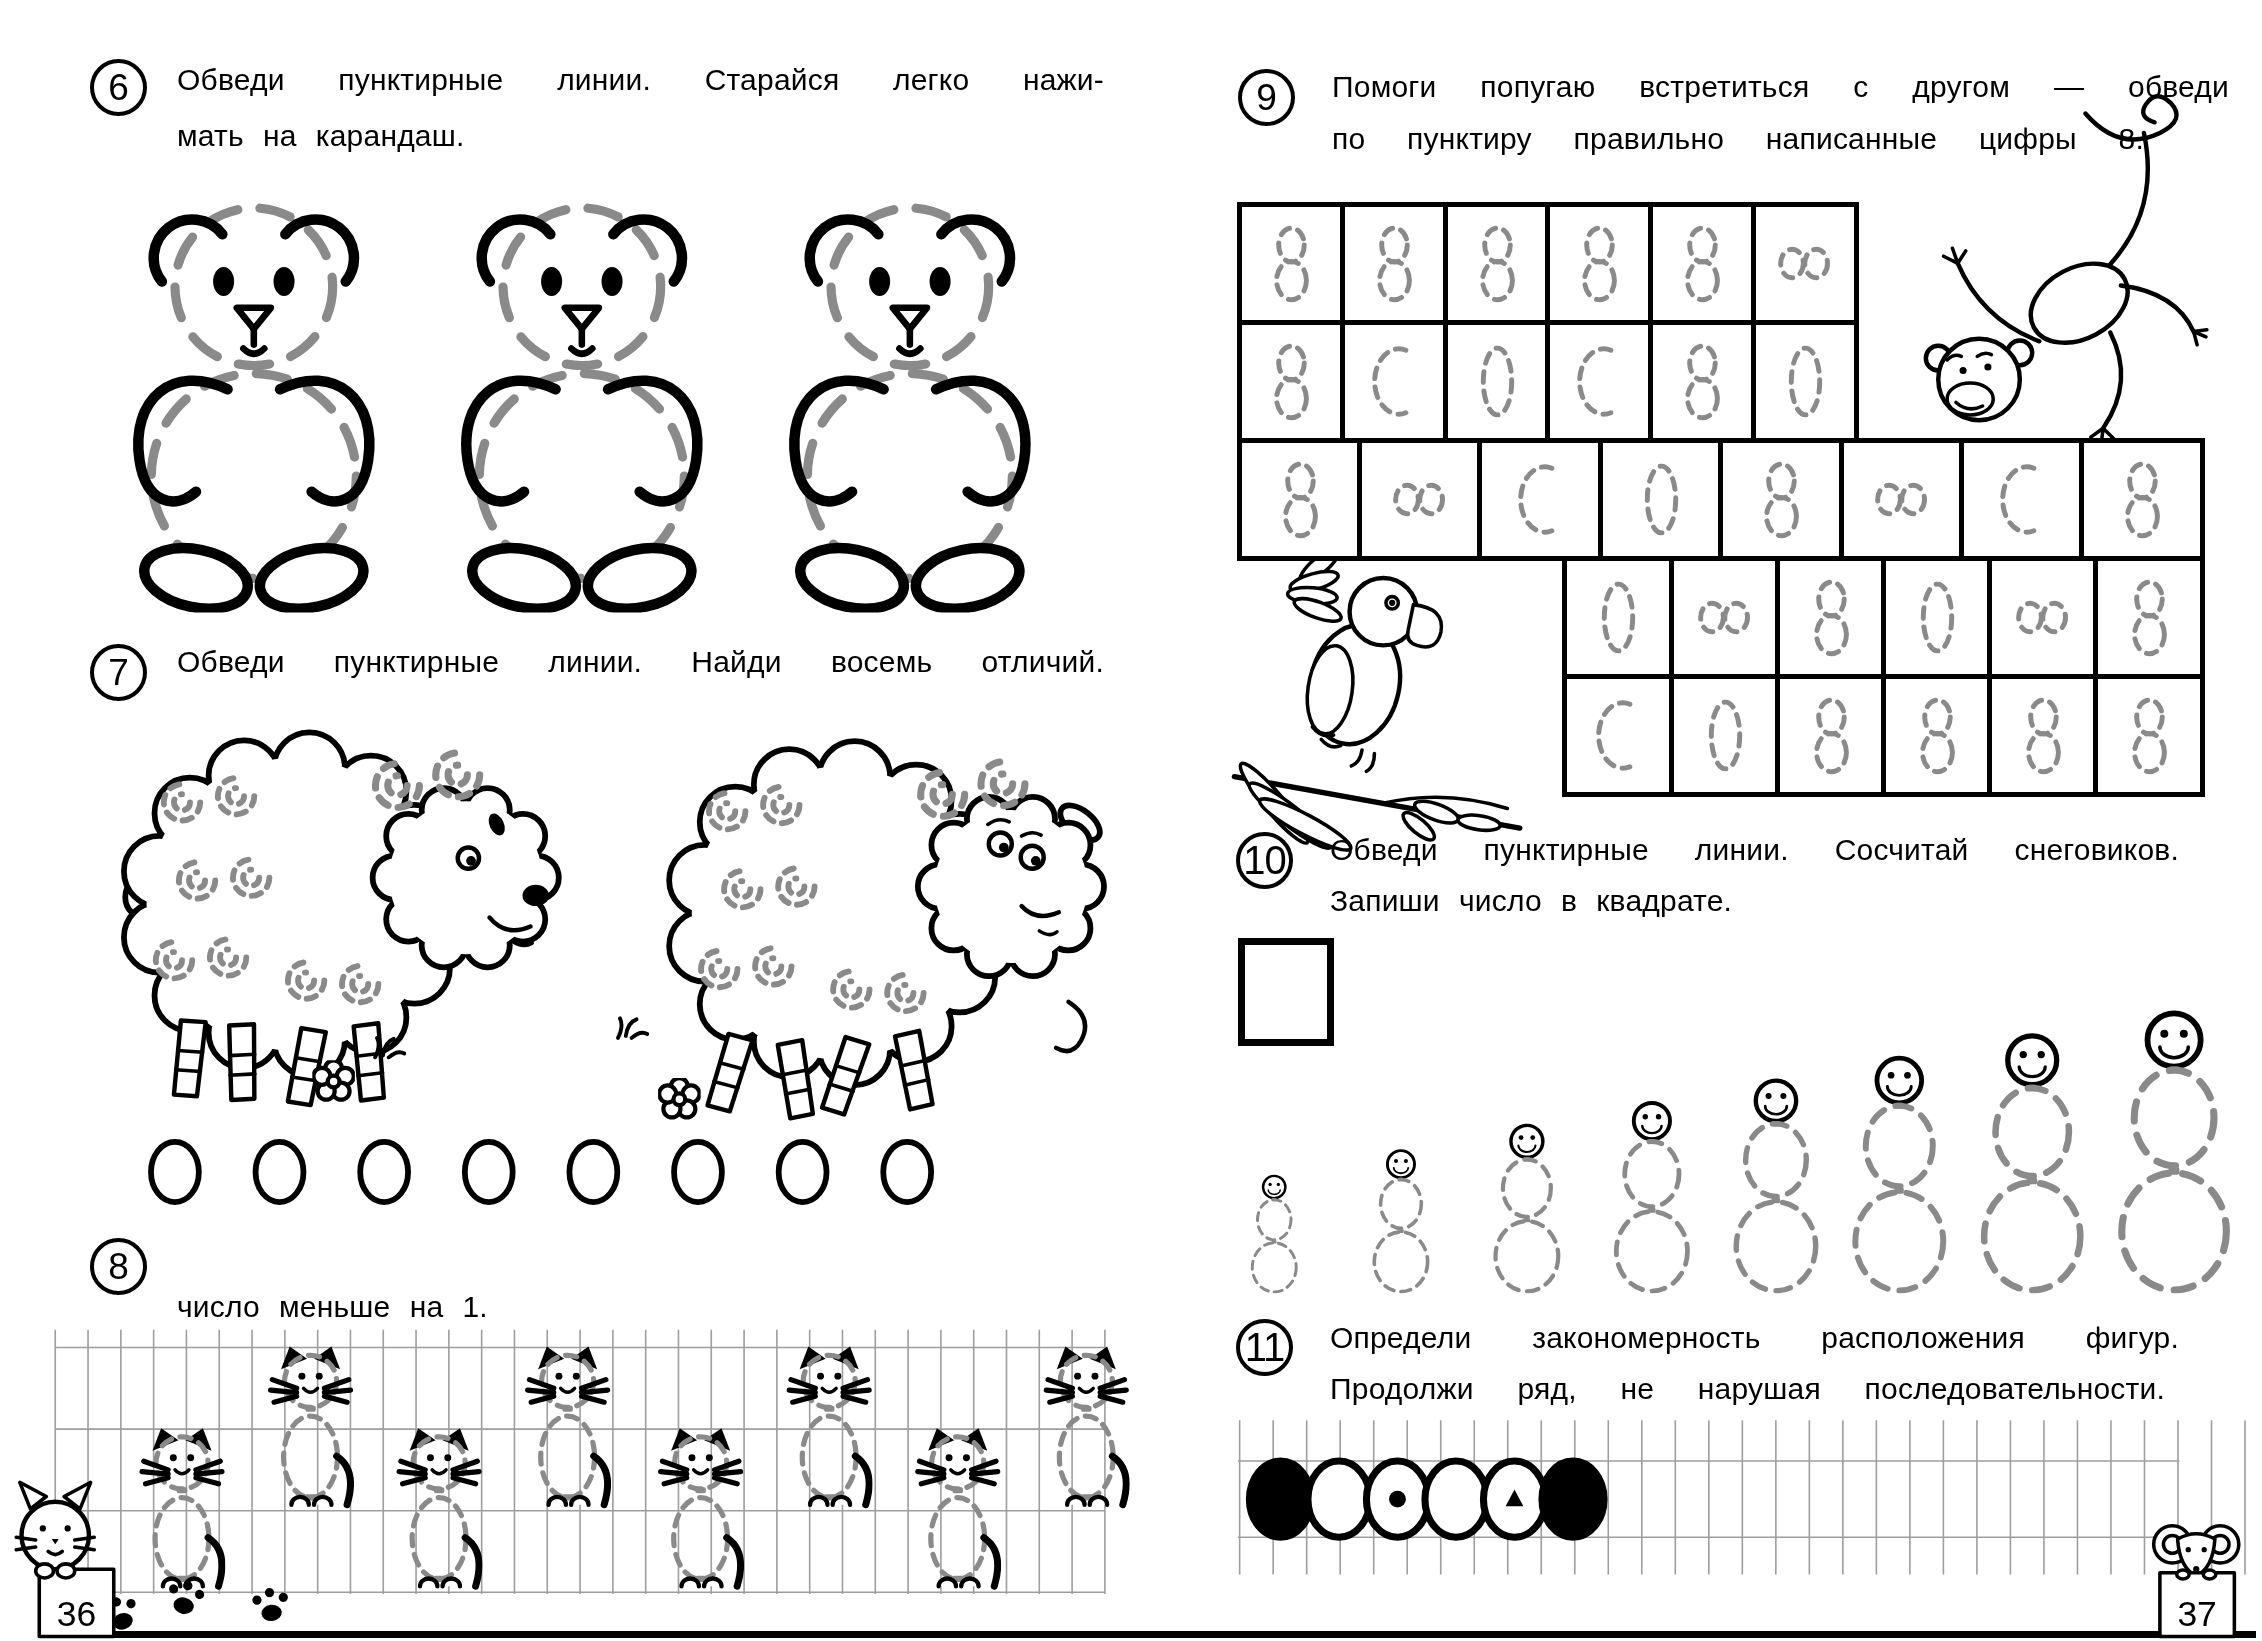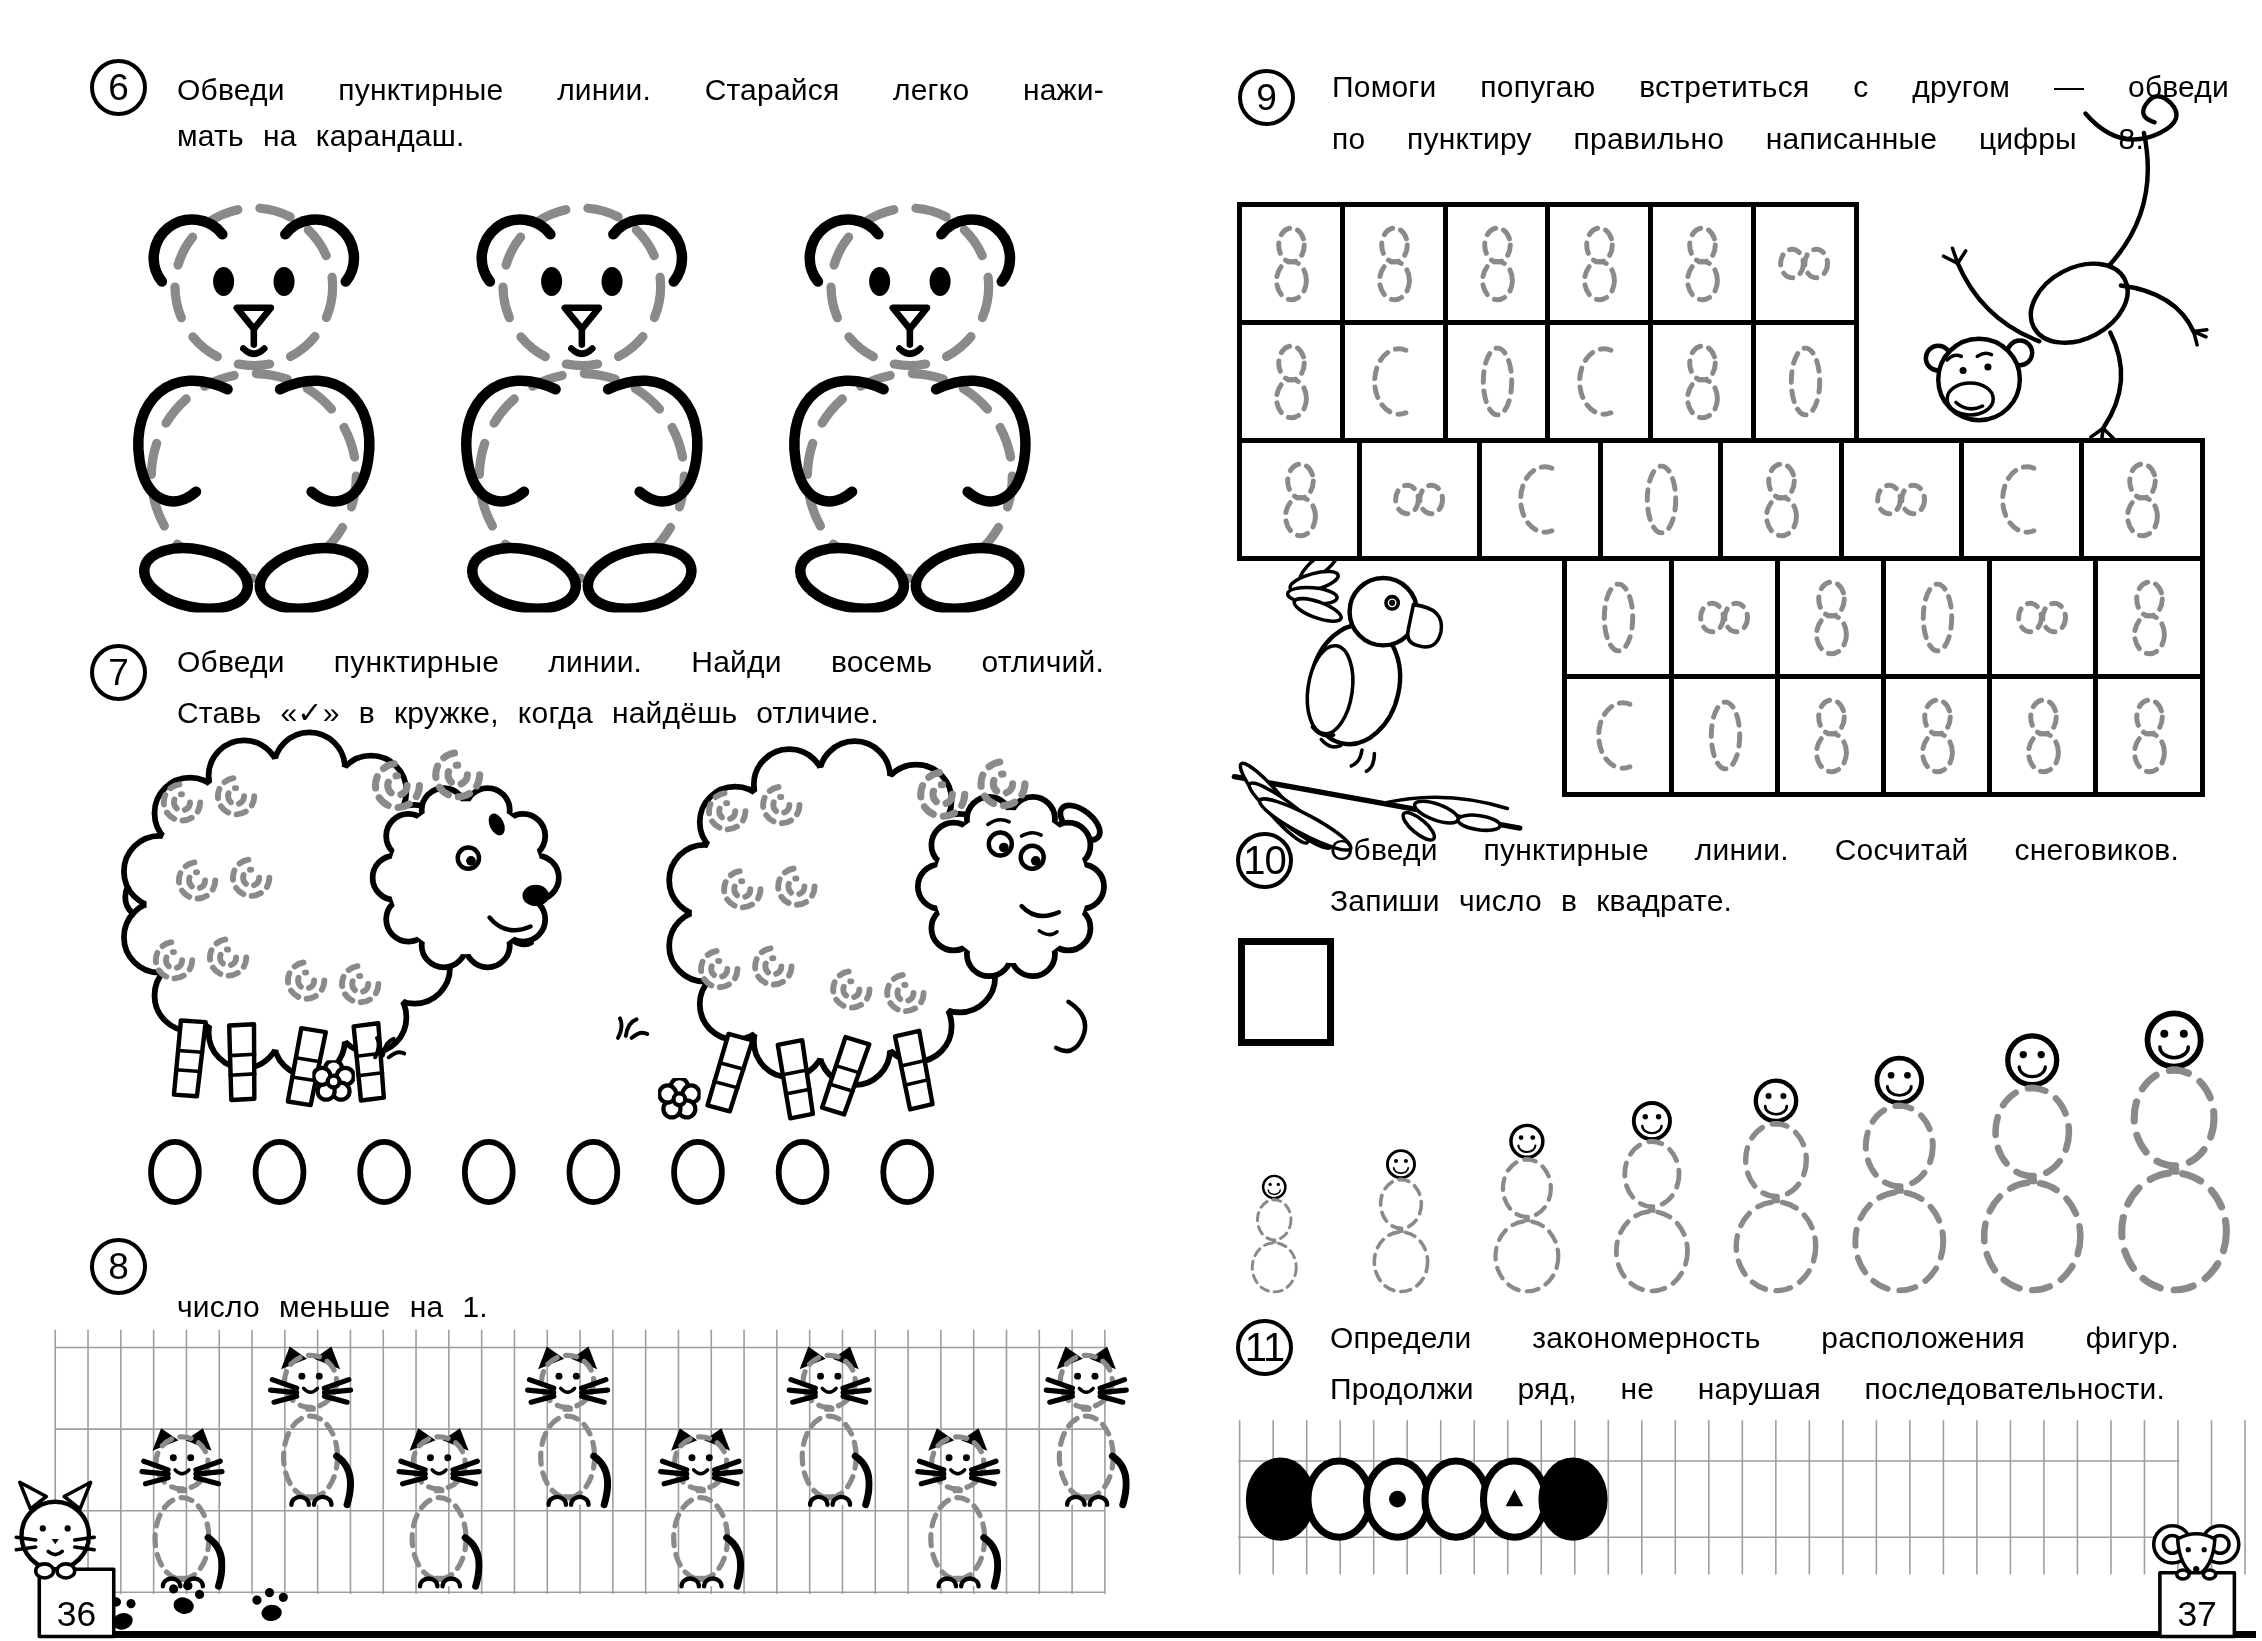--- a/index.html
+++ b/index.html
@@ -395,28 +395,27 @@
     </g>
     <rect class="wf4" x="2436" y="1774" width="84" height="72"></rect>
     <ellipse class="wf4" cx="2462" cy="1776" rx="7" ry="5"></ellipse>
     <ellipse class="wf4" cx="2492" cy="1776" rx="7" ry="5"></ellipse>
     <text class="pagenum" x="2478" y="1834">37</text>
   </svg>
 
   <div class="badge" style="left:90px;top:59px">
     <span>6</span>
   </div>
-  <div class="tl fill" style="left:177px;top:70px;width:927px">Обведи пунктирные линии. Старайся легко нажи-</div>
+  <div class="tl fill" style="left:177px;top:60px;width:927px">Обведи пунктирные линии. Старайся легко нажи-</div>
   <div class="tl sp" style="left:177px;top:116px">мать на карандаш.</div>
 
   <div class="badge" style="left:90px;top:644px">
     <span>7</span>
   </div>
   <div class="tl fill" style="left:177px;top:642px;width:927px">Обведи пунктирные линии. Найди восемь отличий.</div>
-  <div class="tl sp" style="left:177px;top:693px">Ставь «✓» в кружке, когда найдёшь отличие.</div>
 
   <div class="badge" style="left:90px;top:1238px">
     <span>8</span>
   </div>
   <div class="tl sp" style="left:177px;top:1287px">число меньше на 1.</div>
 
   <div class="badge" style="left:1238px;top:69px">
     <span>9</span>
   </div>
   <div class="tl fill" style="left:1332px;top:67px;width:897px">Помоги попугаю встретиться с другом — обведи</div>

